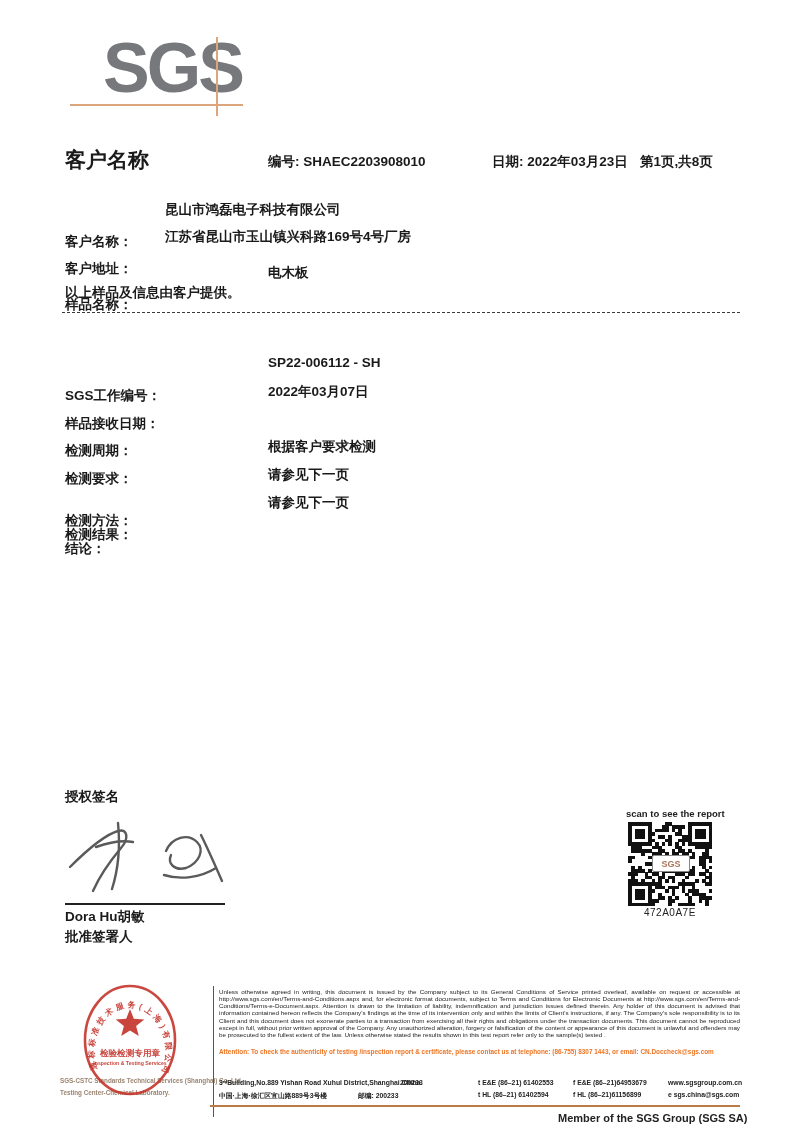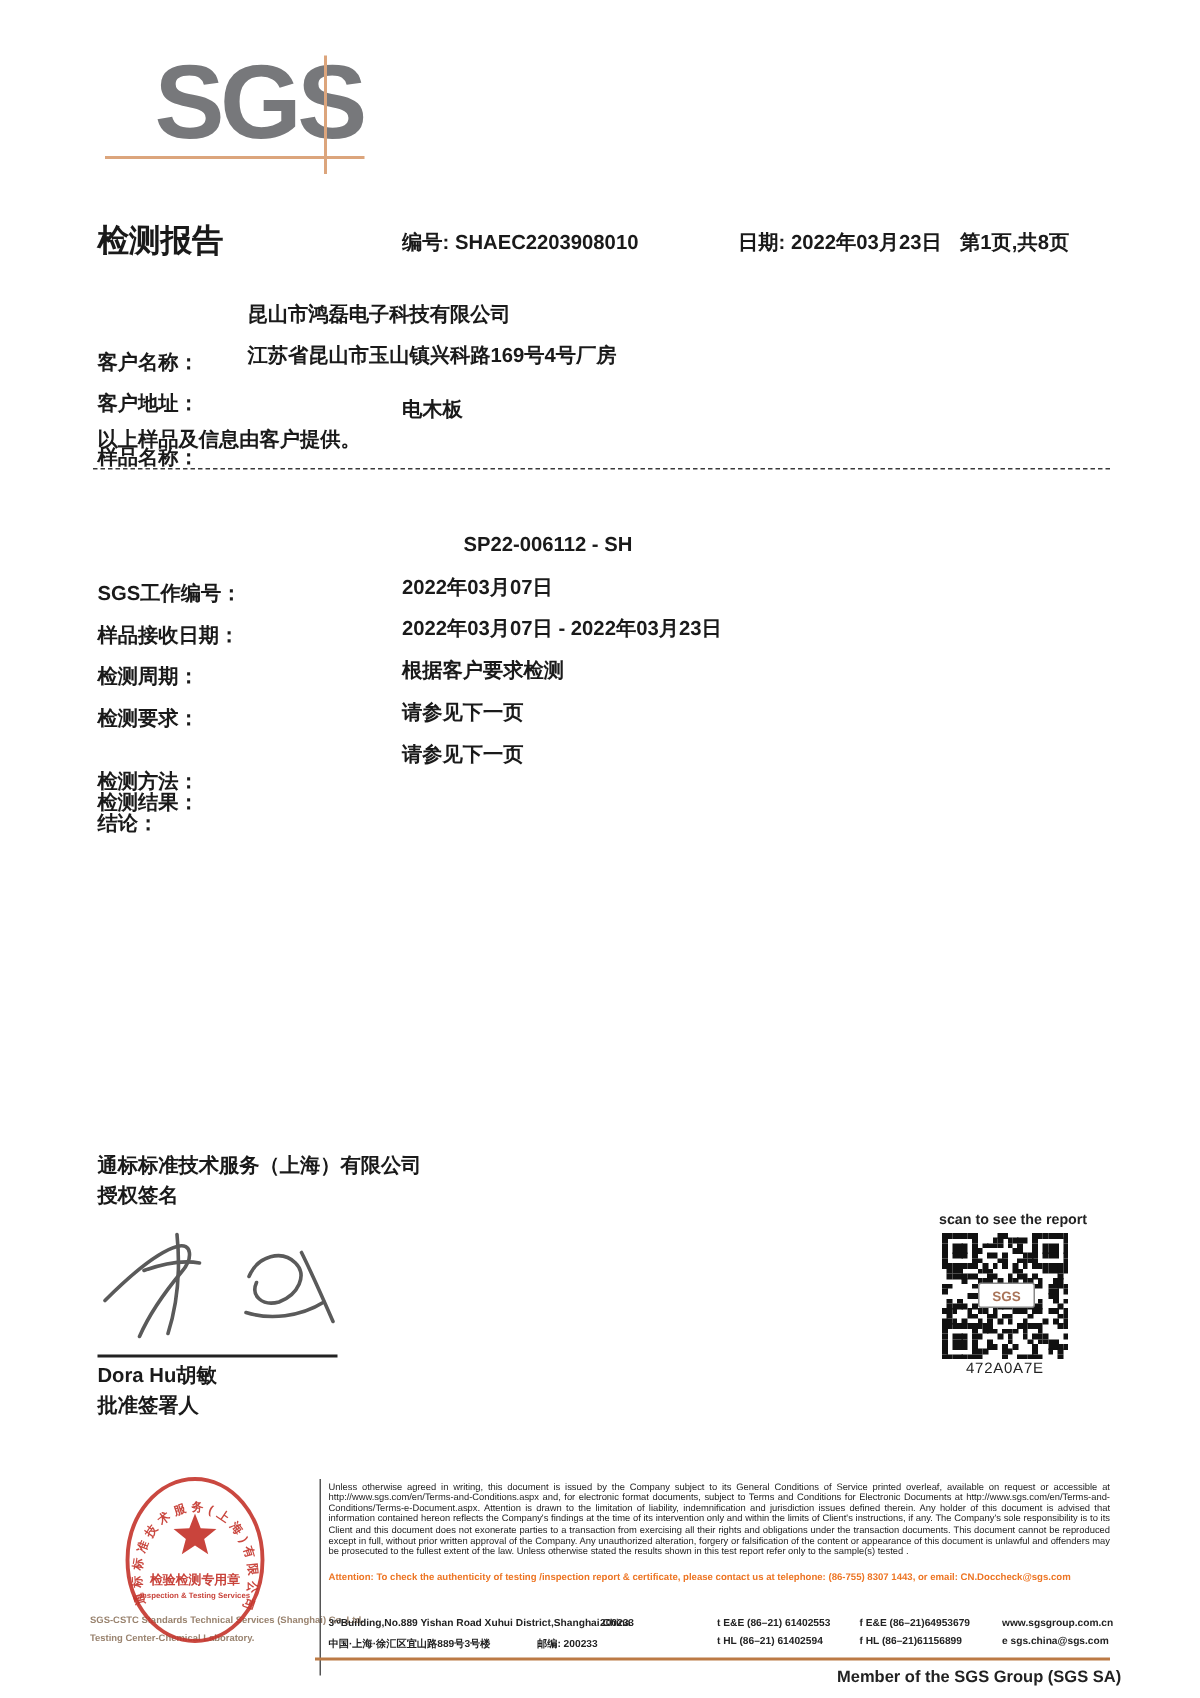--- a/index.html
+++ b/index.html
@@ -42,21 +42,21 @@
 </style>
 </head>
 <body>
 
 <div class="page">
 
   <div class="abs logo-text" style="left:103px;top:33px;">SGS</div>
   <div class="abs logo-hline" style="left:70px;top:104px;width:173px;"></div>
   <div class="abs logo-vline" style="left:216px;top:37px;height:79px;"></div>
 
-  <div class="abs doc-title" style="left:65px;top:146px;">检测报告</div>
+  <div class="abs doc-title" style="left:65px;top:146px;">客户名称</div>
   <div class="abs hdr-sm" style="left:268px;top:153px;">
     <span>编号:</span>
     <span>SHAEC2203908010</span>
   </div>
   <div class="abs hdr-sm" style="left:492px;top:153px;">
     <span>日期:</span>
     <span>2022年03月23日</span>
   </div>
   <div class="abs hdr-sm" style="left:640px;top:153px;">第1页,共8页</div>
 
@@ -64,35 +64,33 @@
   <div class="abs val" style="left:165px;top:201px;">昆山市鸿磊电子科技有限公司</div>
   <div class="abs lbl" style="left:65px;top:228px;">客户地址：</div>
   <div class="abs val" style="left:165px;top:228px;">江苏省昆山市玉山镇兴科路169号4号厂房</div>
   <div class="abs lbl" style="left:65px;top:264px;">样品名称：</div>
   <div class="abs val" style="left:268px;top:264px;">电木板</div>
   <div class="abs note" style="left:65px;top:284px;">以上样品及信息由客户提供。</div>
 
   <div class="abs dashed" style="left:62px;top:312px;width:678px;"></div>
 
   <div class="abs lbl" style="left:65px;top:355px;">SGS工作编号：</div>
-  <div class="abs val" style="left:268px;top:355px;margin-left:41px;">SP22-006112 - SH</div>
+  <div class="abs val" style="left:268px;top:355px;">SP22-006112 - SH</div>
   <div class="abs lbl" style="left:65px;top:383px;">样品接收日期：</div>
   <div class="abs val" style="left:268px;top:383px;">2022年03月07日</div>
   <div class="abs lbl" style="left:65px;top:410px;">检测周期：</div>
-  <div class="abs val" style="left:268px;top:410px;">2022年03月07日 - 2022年03月23日</div>
   <div class="abs lbl" style="left:65px;top:438px;">检测要求：</div>
   <div class="abs val" style="left:268px;top:438px;">根据客户要求检测</div>
   <div class="abs lbl" style="left:65px;top:480px;">检测方法：</div>
   <div class="abs val" style="left:268px;top:466px;">请参见下一页</div>
   <div class="abs lbl" style="left:65px;top:494px;">检测结果：</div>
   <div class="abs val" style="left:268px;top:494px;">请参见下一页</div>
 
   <div class="abs lbl" style="left:65px;top:508px;">结论：</div>
 
-  <div class="abs val" style="left:65px;top:768px;">通标标准技术服务（上海）有限公司</div>
   <div class="abs val" style="left:65px;top:788px;">授权签名</div>
 
   <svg class="abs" style="left:62px;top:815px;" width="180" height="92" viewBox="0 0 180 92">
     <g fill="none" stroke="#5a5a5a" stroke-width="2.4" stroke-linecap="round">
       <path d="M8,52 C24,36 42,20 56,16 C66,13 67,24 59,33 C49,45 38,60 31,76"></path>
       <path d="M34,32 C48,27 60,25 71,27"></path>
       <path d="M56,8 C58,28 57,52 50,74"></path>
       <path d="M104,36 C110,22 126,18 135,27 C143,35 137,48 124,53 C113,56 105,49 109,40"></path>
       <path d="M102,60 C118,65 138,63 154,53"></path>
       <path d="M139,20 C146,34 153,50 160,66"></path>

